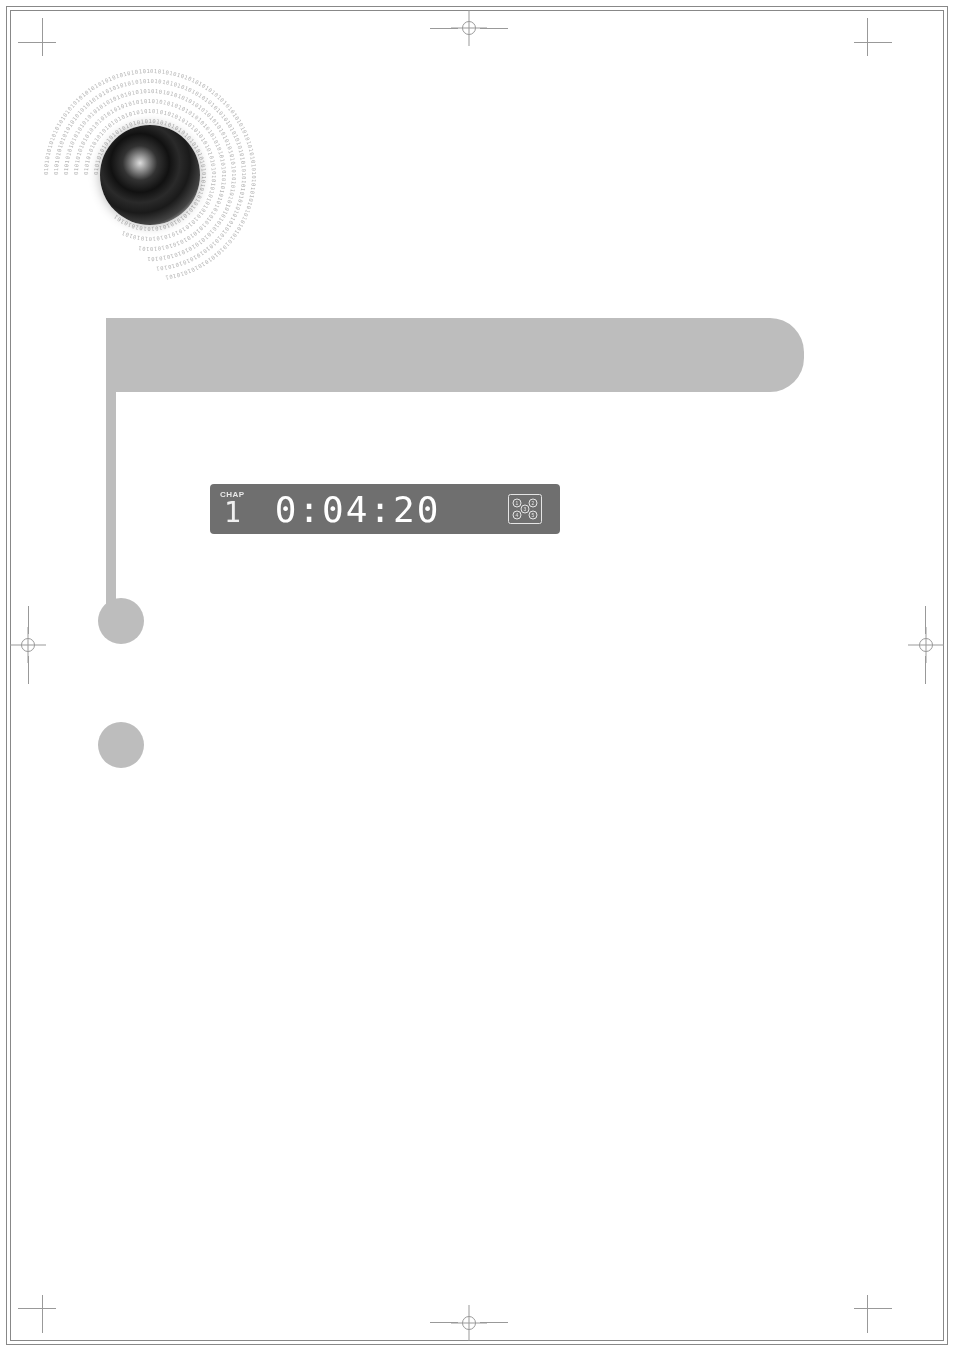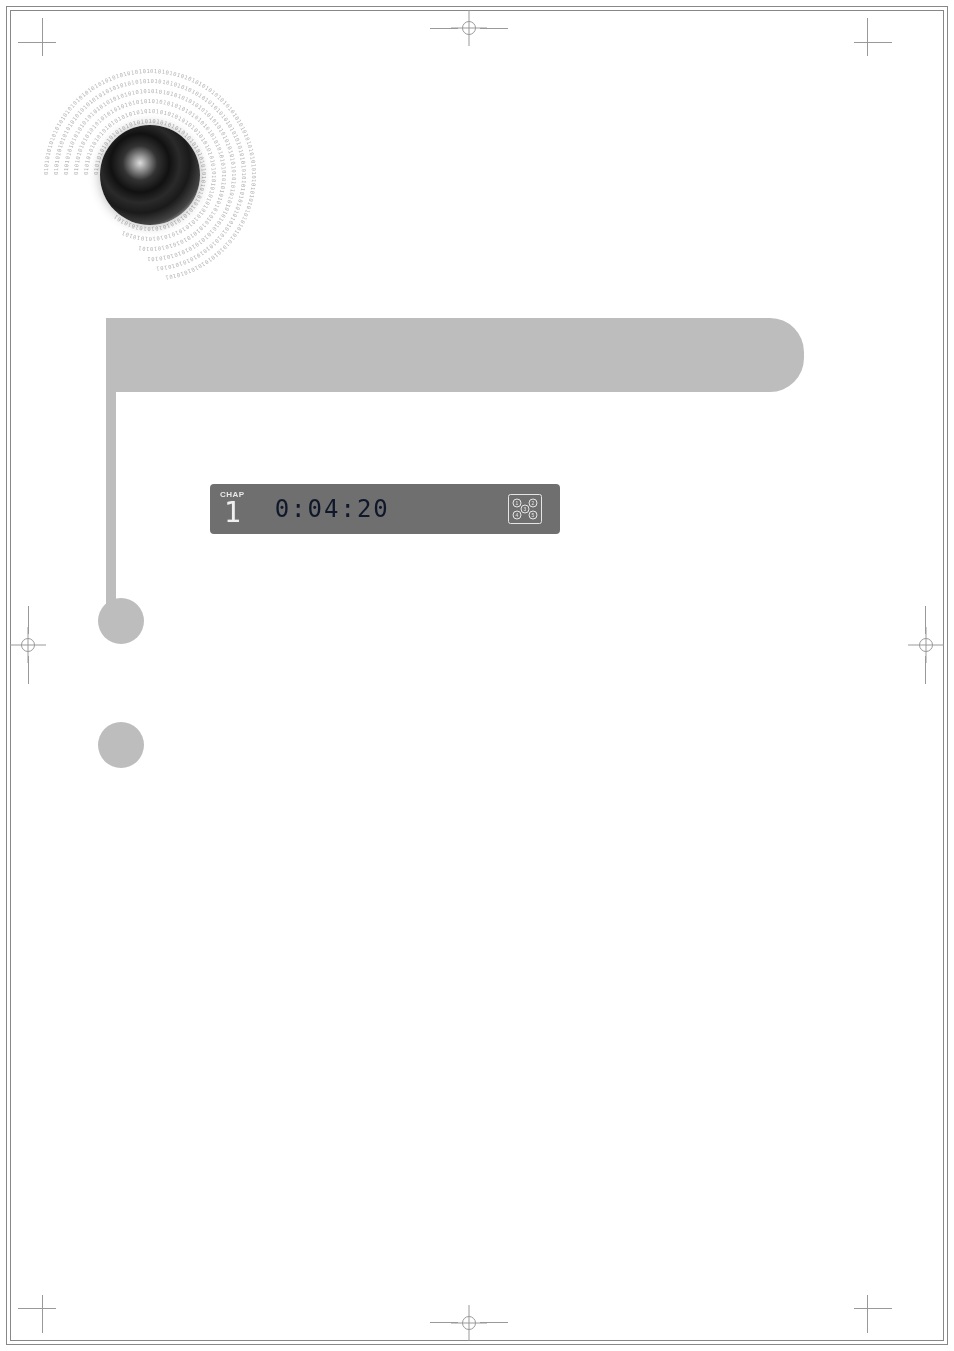--- a/index.html
+++ b/index.html
@@ -152,23 +152,23 @@
   }
   .display-panel .chap-num {
     font-family: monospace;
     font-size: 28px;
     line-height: 1;
     color: #f0f0f0;
     text-shadow: 0 0 1px rgba(255,255,255,0.3);
   }
   .display-panel .time {
     font-family: monospace;
-    font-size: 24px;
+    font-size: 36px;
     letter-spacing: 2px;
-    color: #0f172a;
+    color: #ffffff;
   }
   .display-panel .spk-icon {
     position: absolute;
     right: 18px;
     top: 50%;
     transform: translateY(-50%);
     width: 34px;
     height: 30px;
   }
   .display-panel .spk-icon svg {

